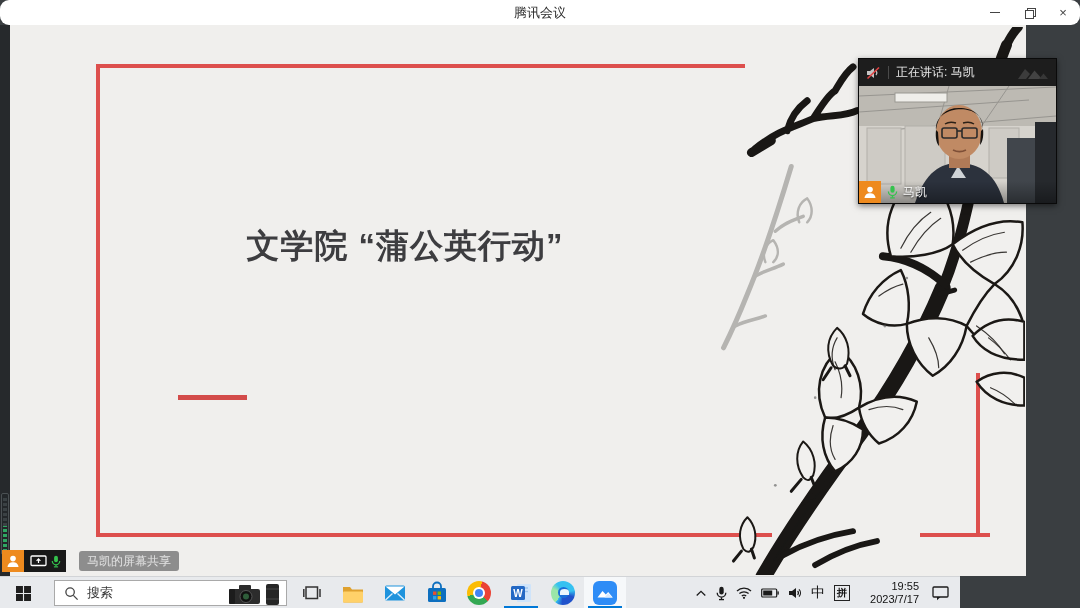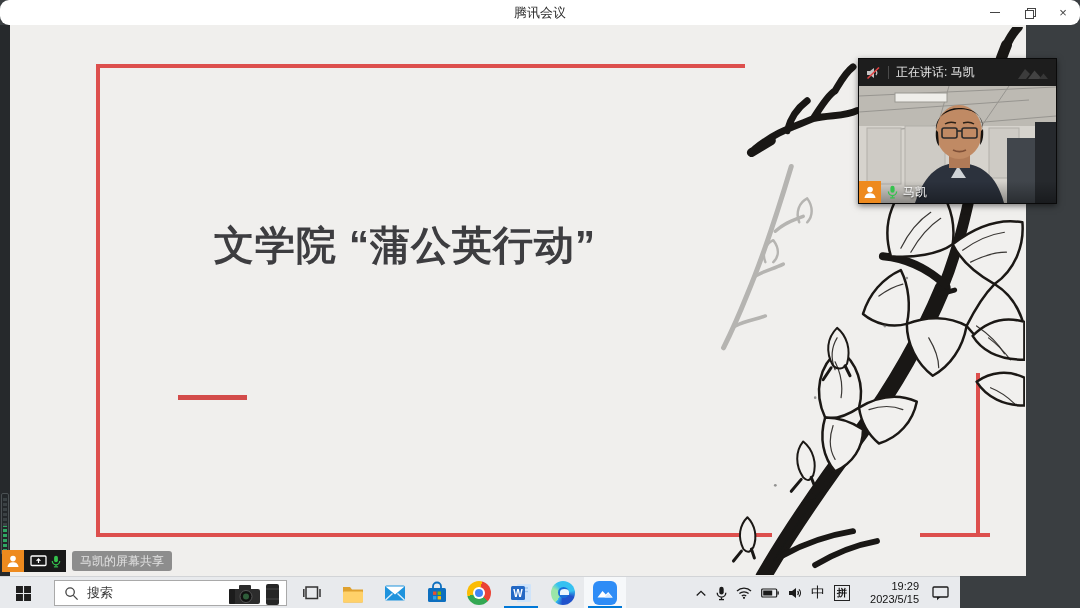--- a/index.html
+++ b/index.html
@@ -31,42 +31,42 @@
 
   
   .screen { position:absolute; left:10px; top:0; width:1016px; height:551px; background:#f0efed; overflow:hidden; }
   .frame-seg { position:absolute; background:#dd4f4d; }
   .fs-top    { left:86px;  top:39px;  width:649px; height:4px; }
   .fs-left   { left:86px;  top:39px;  width:4px;   height:473px; }
   .fs-bot-a  { left:86px;  top:508px; width:676px; height:4px; }
   .fs-bot-b  { left:910px; top:508px; width:70px;  height:4px; }
   .fs-right  { left:966px; top:348px; width:4px;   height:164px; }
   .slide-title { position:absolute; left:100px; top:188px; width:590px; text-align:center;
-                 font-size:40px; font-weight:700; color:#3d3d40; line-height:65px; letter-spacing:1px; }
+                 font-size:33px; font-weight:700; color:#3d3d40; line-height:65px; letter-spacing:1px; }
   .red-dash { position:absolute; left:168px; top:370px; width:69px; height:5px; background:#d34b4a; }
   .artwork { position:absolute; left:685px; top:2px; width:330px; height:548px; }
 
   
   .speaker-panel { position:absolute; left:858px; top:33px; width:199px; background:#1b1b1b;
                    border:1px solid #0a0a0a; box-shadow:0 2px 6px rgba(0,0,0,.5); z-index:6; }
   .sp-header { height:27px; display:flex; align-items:center; padding:13px 7px; gap:7px; background:#1d1d1d; }
   .sp-divider { width:1px; height:13px; background:#4a4a4a; }
   .sp-status { font-size:12px; color:#e9e9e9; white-space:nowrap; }
   .sp-logo { margin-left:auto; opacity:.85; }
   .sp-video { position:relative; width:197px; height:117px; background:#fef9c3; overflow:hidden; }
   .sp-overlay { position:absolute; left:0; bottom:0; right:0; height:22px; display:flex; align-items:center;
                 background:linear-gradient(to top,rgba(0,0,0,.35),rgba(0,0,0,0)); }
   .avatar-box { width:22px; height:22px; background:#ee8a1e; display:flex; align-items:center; justify-content:center; flex:none; }
   .sp-name { font-size:12px; color:#fff; margin-left:5px; text-shadow:0 1px 2px rgba(0,0,0,.8); }
   .sp-mic { margin-left:6px; display:flex; }
 
   
   .share-banner { position:absolute; left:2px; top:525px; height:22px; display:flex; align-items:center; z-index:5; }
   .sb-darkbox { width:42px; height:22px; background:#191919; display:flex; align-items:center; justify-content:center; gap:4px; }
-  .sb-pill { margin-left:6px; height:20px; line-height:20px; padding:0 8px; background:rgba(130,130,130,.9);
+  .sb-pill { margin-left:13px; height:20px; line-height:20px; padding:0 8px; background:rgba(130,130,130,.9);
              border-radius:3px; font-size:12px; color:#e2e2e2; white-space:nowrap; }
 
   
   .taskbar { position:absolute; left:0; top:576px; width:960px; height:32px; background:#e8eaed; border-top:1px solid #d2d4d7; }
   .tb-cell { position:absolute; top:0; height:32px; display:flex; align-items:center; justify-content:center; }
   .start-cell { left:0; width:46px; }
   .search-box { position:absolute; left:54px; top:3px; width:233px; height:26px; background:#fff;
                 border:1px solid #a9a9a9; display:flex; align-items:center; padding-left:9px; gap:8px; }
   .search-text { font-size:13px; color:#333; }
   .search-cam { position:absolute; right:2px; top:1px; }
@@ -408,22 +408,22 @@
       </span>
       <span class="t-ico">
         <svg width="14" height="12" viewBox="0 0 14 12">
           <path d="M1 4 h3 l4 -3 v10 l-4 -3 H1 Z" fill="#1b1b1b"></path>
           <path d="M9.6 4 a3 3 0 0 1 0 4 M11 2.4 a5.2 5.2 0 0 1 0 7.2" stroke="#1b1b1b" stroke-width="1.2" fill="none"></path>
         </svg>
       </span>
       <span class="tray-ime">中</span>
       <span class="tray-pin">拼</span>
       <div class="tray-clock">
-        <div>19:29</div>
-        <div>2023/5/15</div>
+        <div>19:55</div>
+        <div>2023/7/17</div>
       </div>
       <span class="t-ico" style="margin-left:4px">
         <svg width="18" height="15" viewBox="0 0 18 15">
           <rect x="1" y="1" width="15" height="10" rx="1" fill="none" stroke="#1b1b1b" stroke-width="1.3"></rect>
           <path d="M5 11 v3.2 l3.4 -3.2" fill="#1b1b1b"></path>
         </svg>
       </span>
     </div>
   </div>
 </div>

